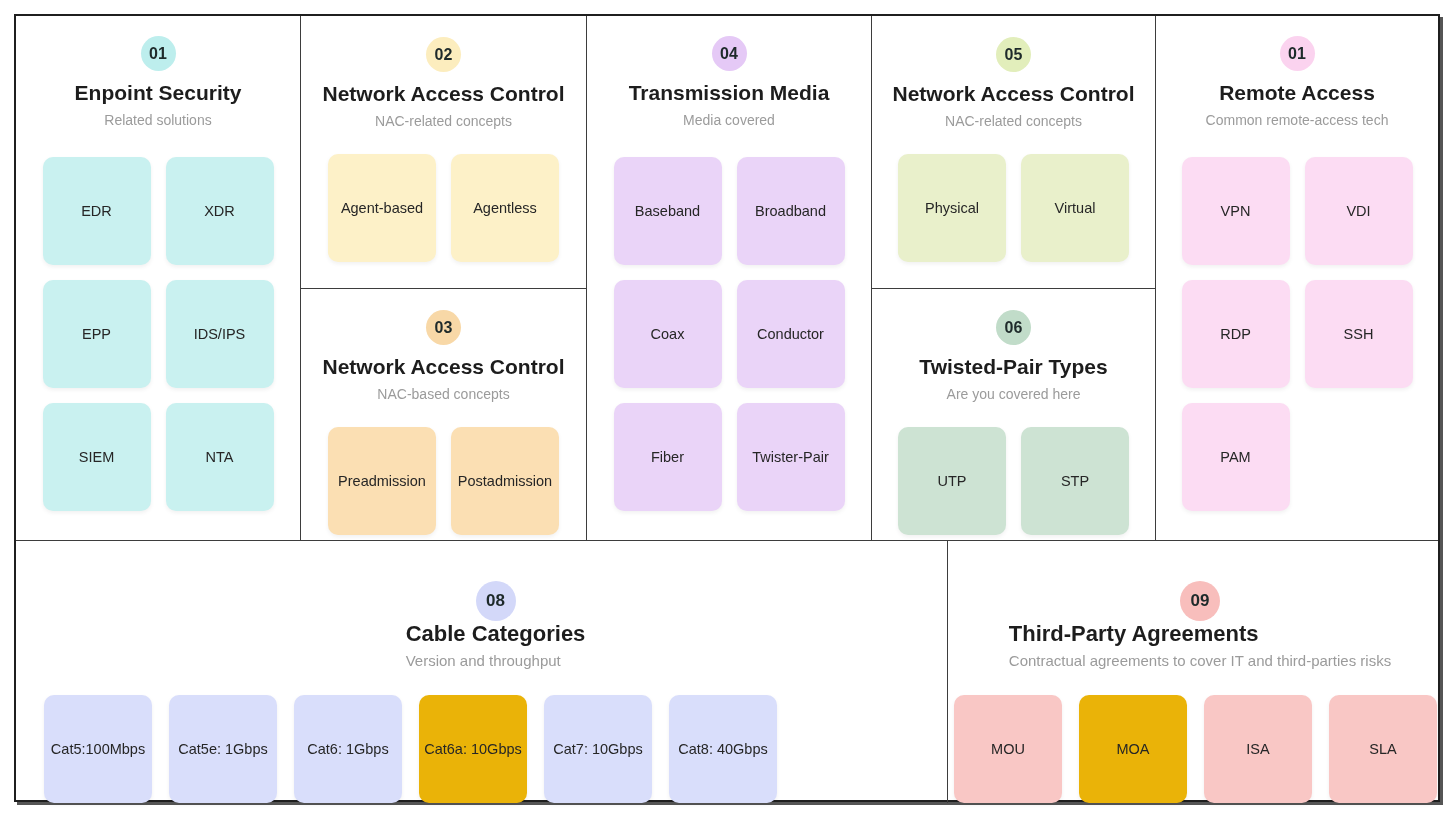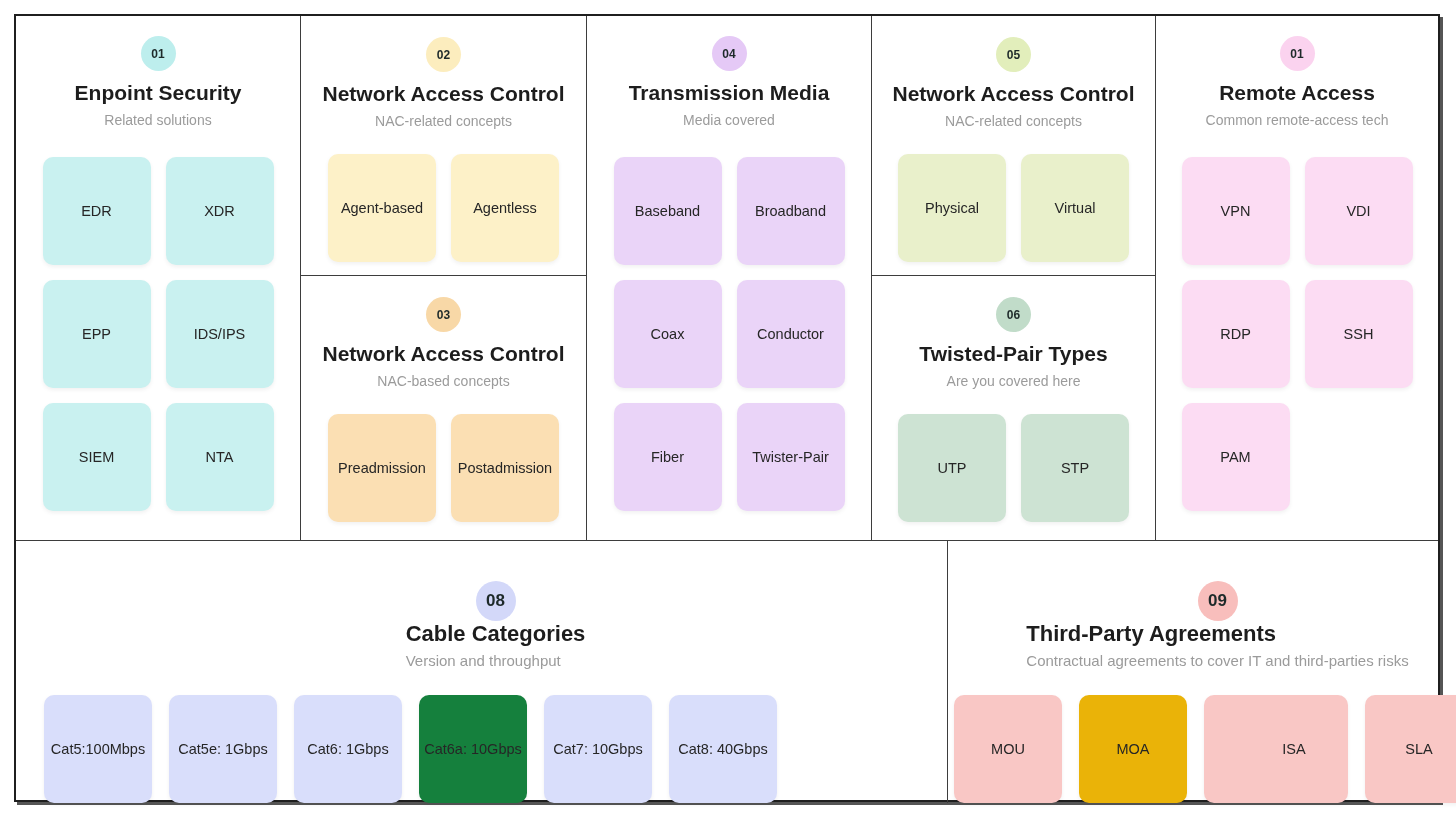--- a/index.html
+++ b/index.html
@@ -14,31 +14,31 @@
     box-shadow:3px 3px 0 0 #555555;
     display:flex;flex-direction:column;
   }
   
   .top-band{
     display:grid;
     grid-template-columns:284px 286px 285px 284px 1fr;
     height:524px;flex:0 0 auto;
   }
   .col{box-sizing:border-box;}
-  .col + .col{border-left:1.5px solid #3d3d3d;}
+  .col + .col{border-left:1.5px solid #3d3d3d;gap:13px;}
   .col-split{display:grid;grid-template-rows:259px 1fr;}
   .sub{box-sizing:border-box;}
   .sub + .sub{border-top:1.5px solid #3d3d3d;}
 
   .sec-head{text-align:center;padding-top:20px;}
   .sub .sec-head{padding-top:21px;}
   .badge{
     display:inline-flex;align-items:center;justify-content:center;
     width:35px;height:35px;border-radius:50%;
-    font-size:12px;font-weight:700;color:#1e2a2a;
+    font-size:16px;font-weight:700;color:#1e2a2a;
   }
   .sec-title{
     margin:9px 0 0 0;font-size:21px;line-height:26px;font-weight:700;color:#1d1d1d;
   }
   .sec-sub{margin-top:5px;font-size:14px;line-height:18px;color:#9b9b9b;}
 
   .cards{
     display:grid;grid-template-columns:repeat(2,108px);
     gap:15px;justify-content:center;margin-top:28px;
   }
@@ -184,35 +184,35 @@
         <div class="badge-lg" style="background-color: rgb(211, 216, 249);">08</div>
         <div>
           <h2 class="wide-title">Cable Categories</h2>
           <div class="wide-sub">Version and throughput</div>
         </div>
       </div>
       <div class="wide-cards">
         <div class="card" style="background-color: rgb(217, 222, 251);">Cat5:100Mbps</div>
         <div class="card" style="background-color: rgb(217, 222, 251);">Cat5e: 1Gbps</div>
         <div class="card" style="background-color: rgb(217, 222, 251);">Cat6: 1Gbps</div>
-        <div class="card" style="background-color: #15803d;">Cat6a: 10Gbps</div>
+        <div class="card" style="background-color: #eab308;">Cat6a: 10Gbps</div>
         <div class="card" style="background-color: rgb(217, 222, 251);">Cat7: 10Gbps</div>
         <div class="card" style="background-color: rgb(217, 222, 251);">Cat8: 40Gbps</div>
       </div>
     </section>
 
     <section class="wide-sec right sec09">
       <div class="wide-head">
         <div class="badge-lg" style="background-color: rgb(248, 190, 188);">09</div>
         <div>
           <h2 class="wide-title">Third-Party Agreements</h2>
           <div class="wide-sub">Contractual agreements to cover IT and third-parties risks</div>
         </div>
       </div>
       <div class="wide-cards">
         <div class="card" style="background-color: rgb(249, 199, 197);">MOU</div>
         <div class="card" style="background-color: #eab308;">MOA</div>
-        <div class="card" style="background-color: rgb(249, 199, 197); padding-left: 36px;">ISA</div>
+        <div class="card" style="background-color: rgb(249, 199, 197);">ISA</div>
         <div class="card" style="background-color: rgb(249, 199, 197);">SLA</div>
       </div>
     </section>
   </div>
 </div>
 
 </body></html>

